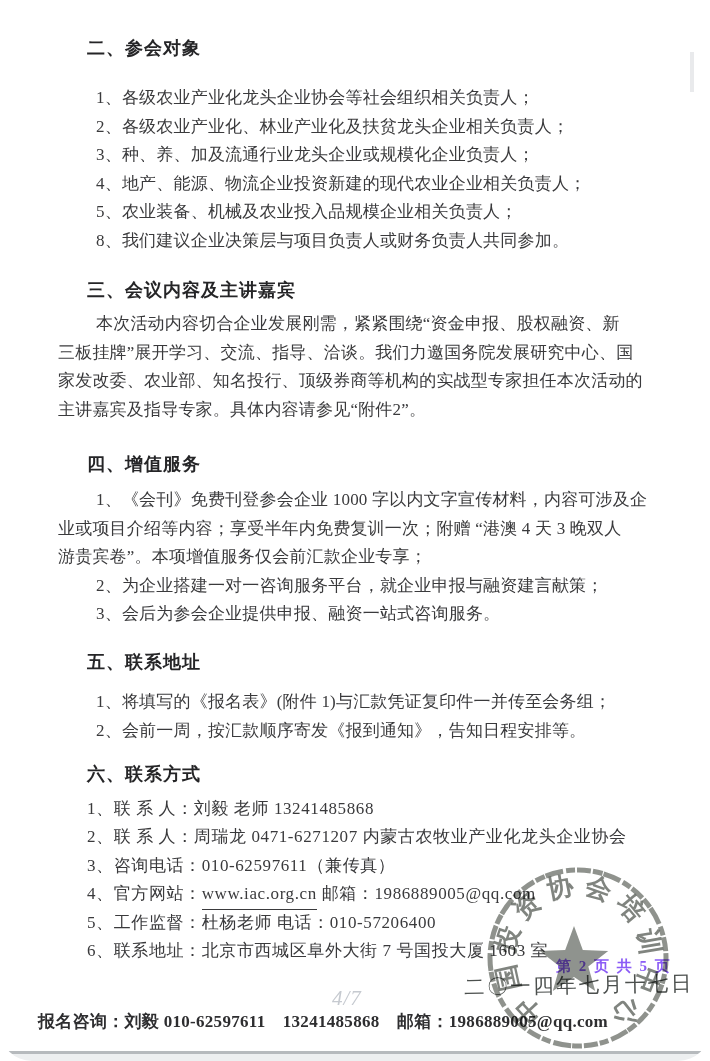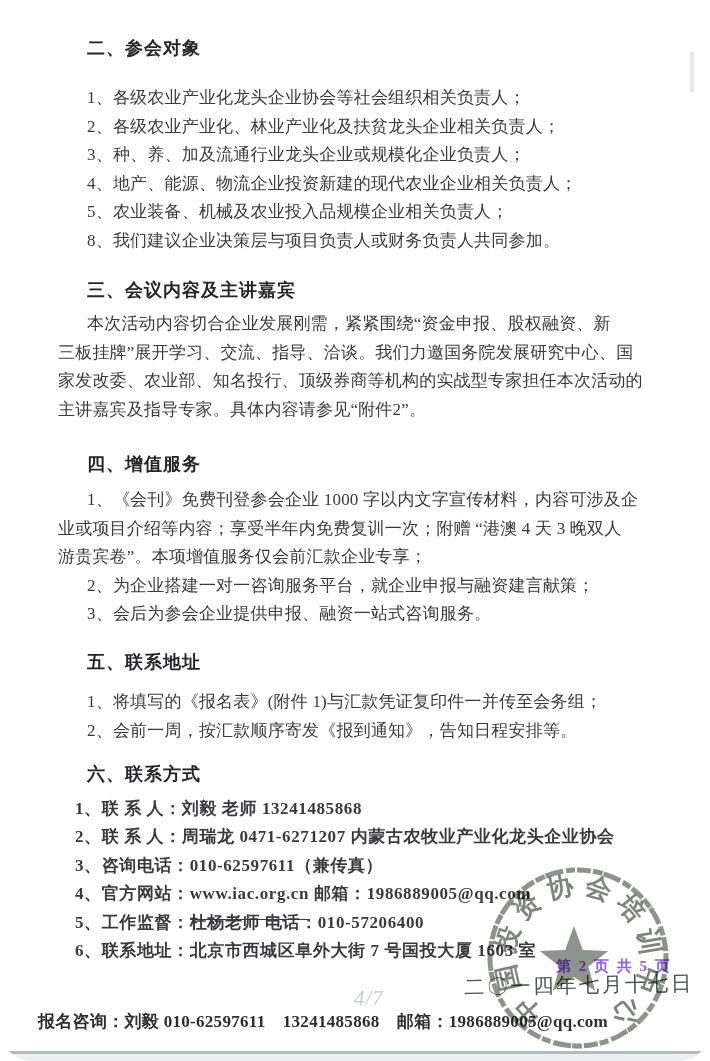--- a/index.html
+++ b/index.html
@@ -9,30 +9,30 @@
   }
   .content{position:absolute;left:58px;top:0;width:600px;}
   .block{position:absolute;left:0;width:600px;}
   .h{
     position:absolute;left:0;font-size:18px;font-weight:bold;color:#252527;
     letter-spacing:1px;margin-left:29px;white-space:nowrap;
   }
   .line{
     font-size:17px;line-height:28.6px;letter-spacing:0.2px;white-space:nowrap;color:#3a3a3c;
   }
-  .ind{margin-left:29px;}
-  .crow{font-size:17px;line-height:28.4px;letter-spacing:0.6px;white-space:nowrap;margin-left:17px;font-weight:bold;}
-  .url{border-bottom:1.5px solid #3a3a3c;padding-bottom:16px;}
+  .ind{margin-left:38px;}
+  .crow{font-size:17px;line-height:28.4px;letter-spacing:0.6px;white-space:nowrap;margin-left:29px;}
+  .url{border-bottom:1.5px solid #3a3a3c;padding-bottom:6px;}
   .date{
     position:absolute;left:464px;top:971px;font-size:20.5px;letter-spacing:2.5px;
     color:#4c504e;white-space:nowrap;transform:rotate(-1deg);z-index:3;
   }
   .stamp{position:absolute;left:460px;top:850px;z-index:4;mix-blend-mode:multiply;opacity:0.92;}
   .wm{
-    position:absolute;left:354px;top:986px;font-size:21px;font-style:italic;
+    position:absolute;left:332px;top:986px;font-size:21px;font-style:italic;
     color:#c6cad0;letter-spacing:1px;z-index:1;
   }
   .fl{position:absolute;left:38px;top:1010px;font-size:17px;font-weight:bold;
       letter-spacing:0.3px;color:#2e2e30;white-space:nowrap;z-index:2;}
   .pn{position:absolute;left:556px;top:957px;font-size:15px;font-weight:bold;
       letter-spacing:2px;color:#8b5cf6;white-space:nowrap;z-index:2;}
   .strip-line{position:absolute;left:0;top:1051px;width:710px;height:3px;background:#b6babd;z-index:6;}
   .strip-bg{position:absolute;left:0;top:1054px;width:710px;height:7px;background:#edeff0;z-index:6;}
   .artifact{position:absolute;left:690px;top:52px;width:4px;height:40px;background:#e9eaec;z-index:1;}
 </style>

